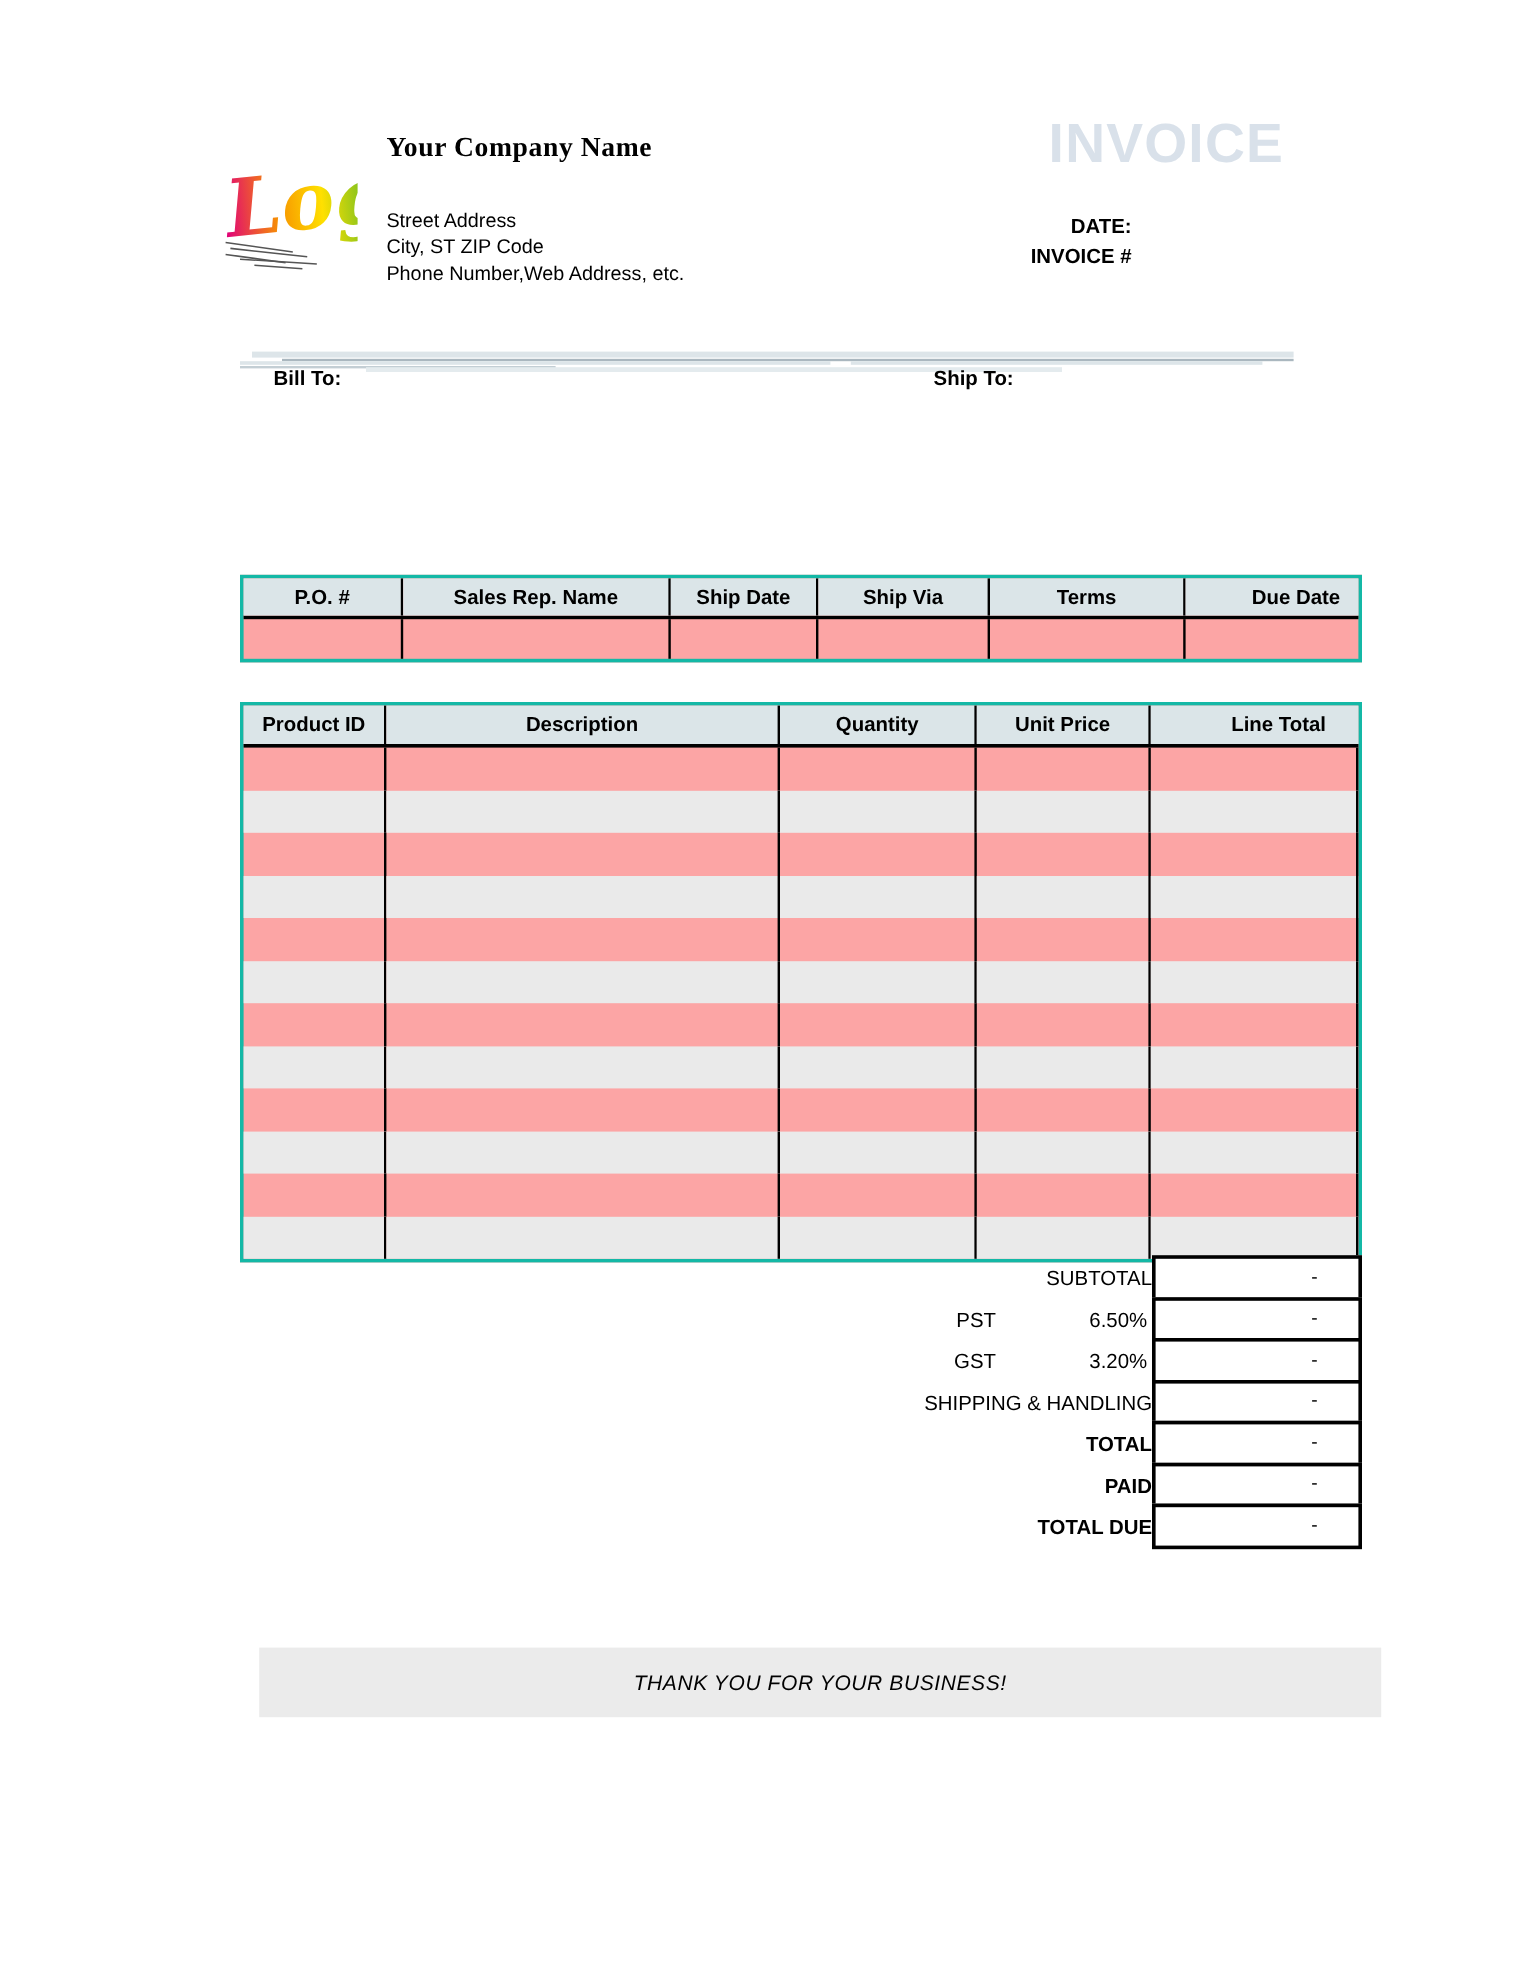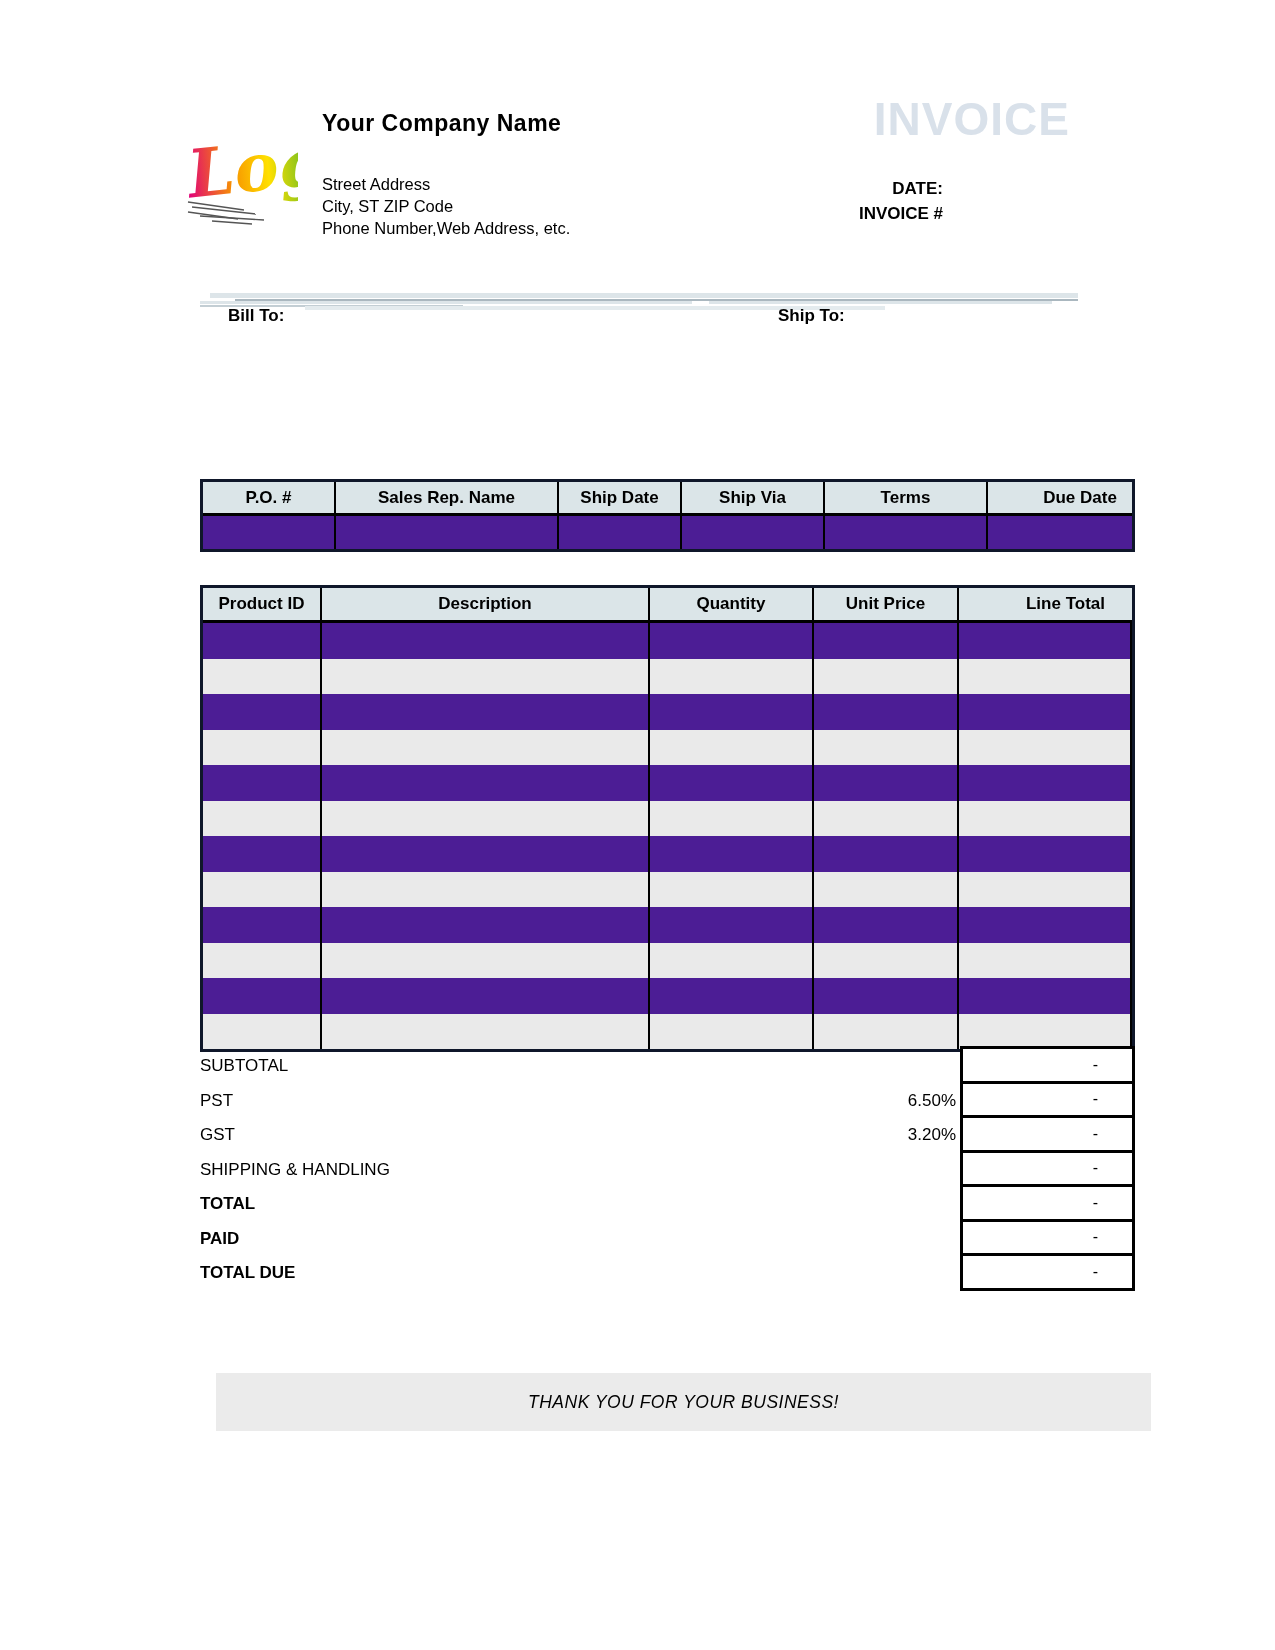--- a/index.html
+++ b/index.html
@@ -2,41 +2,41 @@
 <html><head>
 <meta charset="utf-8">
 <style>
   * { margin:0; padding:0; box-sizing:border-box; }
   html,body { background:#ffffff; }
   body { font-family:"Liberation Sans", sans-serif; color:#000; }
   .page { position:relative; width:1275px; height:1650px; background:#fff; overflow:hidden; }
 
   
   .logo { position:absolute; left:186px; top:110px; width:112px; height:118px; }
-  .company-name { position:absolute; left:322px; top:110px; font-size:23px; font-weight:bold; letter-spacing:0.5px; }
+  .company-name { position:absolute; left:322px; top:110px; font-size:23px; font-weight:bold; letter-spacing:0.5px;font-family:Liberation Serif, serif; }
   .address { position:absolute; left:322px; top:173px; font-size:16.5px; line-height:22px; }
   .watermark { position:absolute; right:205px; top:92px; font-size:46px; font-weight:bold; letter-spacing:1px; color:#d9e1ea; }
   .meta { position:absolute; right:332px; top:176px; text-align:right; font-size:17px; font-weight:bold; line-height:25px; }
   .meta .meta-row { height:25px; }
 
   
   .divider { position:absolute; left:200px; top:286px; width:878px; height:26px; }
   .divider .s { position:absolute; background:#dde5e9; }
   .divider .s1 { left:10px; right:0; top:7px; height:5px; }
   .divider .s2 { left:0; width:56%; top:15px; height:3px; }
   .divider .s3 { left:58%; right:3%; top:15px; height:3px; }
   .divider .s4 { left:12%; right:22%; top:20px; height:4px; background:#e4ebee; }
   .divider .d1 { position:absolute; left:4%; right:0; top:13px; height:1.5px; background:#aab7bf; }
   .divider .d2 { position:absolute; left:0; width:30%; top:19px; height:1.5px; background:#c3ced4; }
 
   .bill-to { position:absolute; left:228px; top:306px; font-size:17px; font-weight:bold; }
   .ship-to { position:absolute; left:778px; top:306px; font-size:17px; font-weight:bold; }
 
   
-  .gtable { border:3px solid #0f172a; background:#4c1d95; }
+  .gtable { border:3px solid #14b8a6; background:#fca5a5; }
   .grow { display:grid; }
   .grow > div { border-right:2px solid #000; display:flex; align-items:center; justify-content:center;
                 font-size:17px; overflow:hidden; }
   .grow > div:last-child { border-right:none;padding-left:40px; }
   .grow.head > div { background:#dbe5e8; font-weight:bold; }
   .grow.head { border-bottom:3px solid #000; }
 
   .order-table { position:absolute; left:200px; top:479px; width:935px; }
   .order-table .grow { grid-template-columns:133px 223px 123px 143px 163px 144px; }
   .order-table .grow.head { height:34px; }
@@ -45,21 +45,21 @@
   .flow { position:absolute; left:200px; top:585px; width:935px; }
   .items-table .grow { grid-template-columns:119px 328px 164px 145px 173px; }
   .items-table .grow.head { height:35px; }
   .items-table .grow.body { height:35.5px; }
   .items-table .grow.body > div { border-right:2px solid #000; }
   .items-table .grow.body.alt > div { background:#eaeaea; }
 
   
   .totals { margin-top:-3px; }
   .trow { display:flex; align-items:stretch; height:34.5px; }
-  .tlabels { flex:1; display:flex; align-items:center; justify-content:flex-start; font-size:17px; }
+  .tlabels { flex:1; display:flex; align-items:center; justify-content:flex-end; font-size:17px; }
   .trate { width:130px; text-align:right; padding-right:4px; font-size:17px; display:flex; align-items:center; justify-content:flex-end; }
   .tlabel.bold, .trow.bold .tlabel { font-weight:bold; }
   .tbox { width:175px; border:3px solid #000; margin-top:-3px; height:calc(100% + 3px);
           display:flex; align-items:center; justify-content:flex-end; padding-right:34px;
           font-size:16px; background:#fff; }
 
   
   .footer-band { position:absolute; left:200px; top:1373px; width:935px; height:58px; background:#ebebeb;
                  display:flex; align-items:center; justify-content:center;margin-left:16px; }
   .footer-band span { font-size:17.5px; font-style:italic; letter-spacing:0.5px; }

